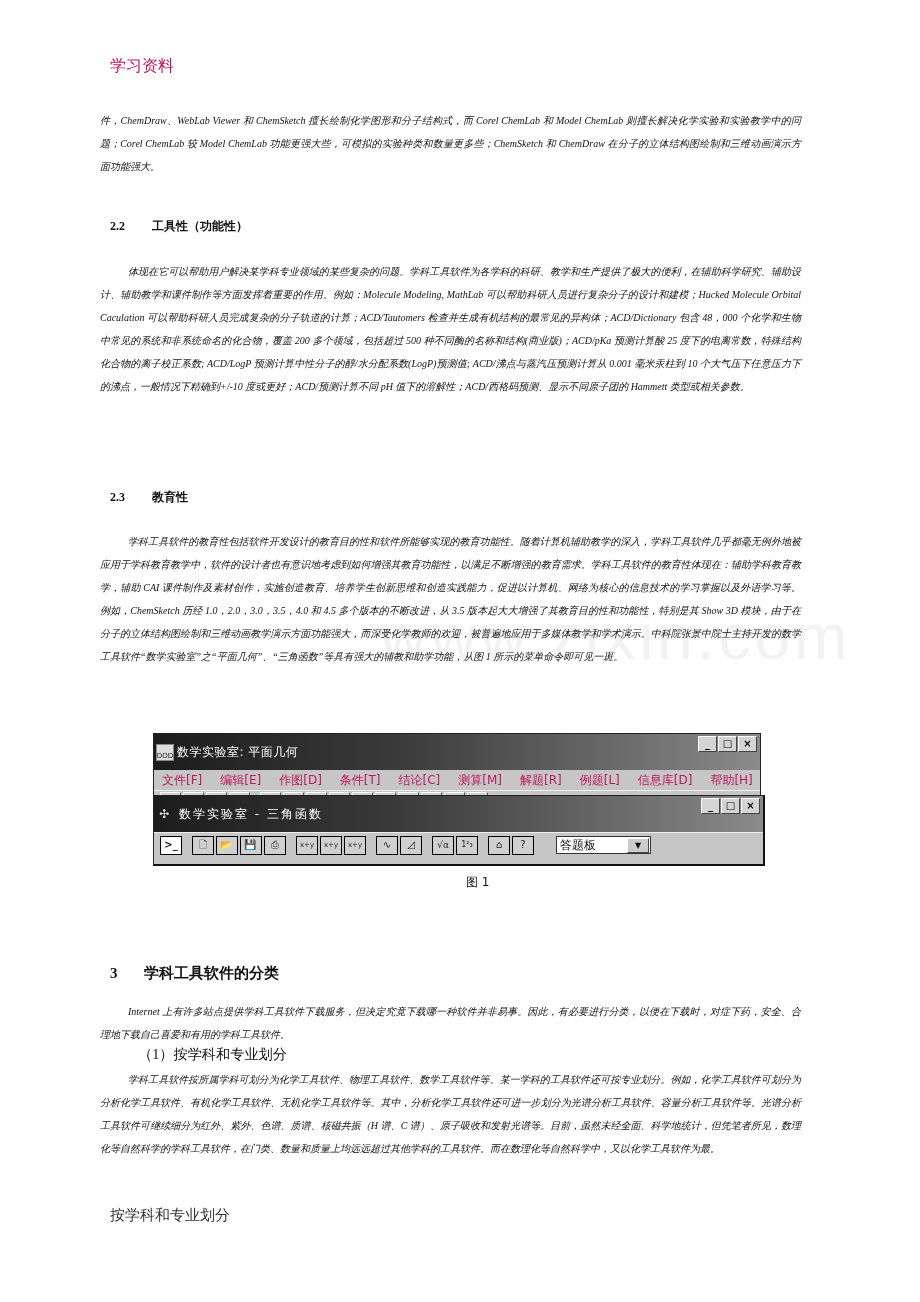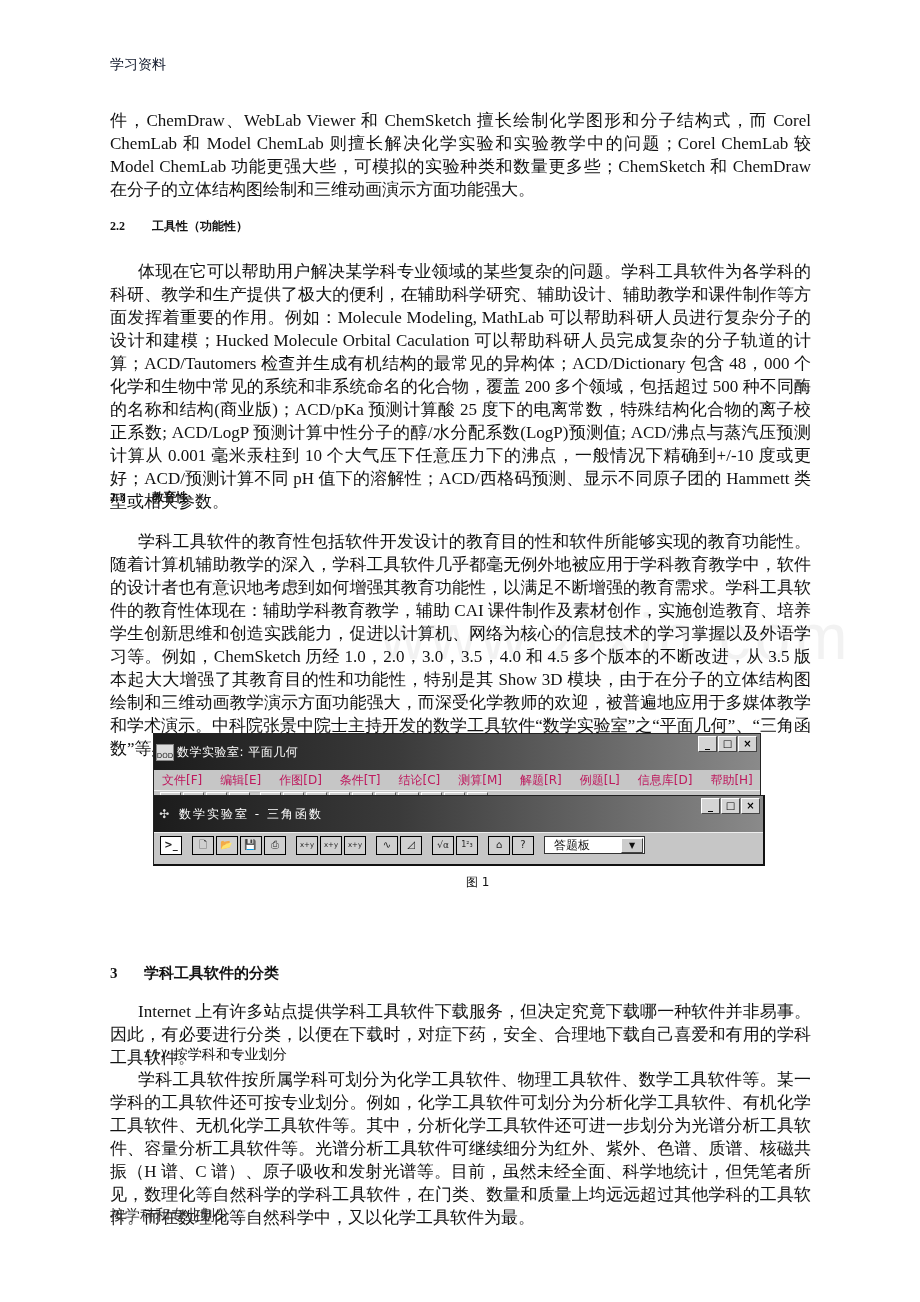--- a/index.html
+++ b/index.html
@@ -1,21 +1,21 @@
 <!DOCTYPE html>
 <html><head>
 <meta charset="utf-8">
 <style>
   html, body { margin: 0; padding: 0; background: #ffffff; }
   body { width: 920px; height: 1302px; position: relative; overflow: hidden;
          font-family: "Liberation Serif", "DejaVu Serif", serif; color: #111; }
-  .page-header { position: absolute; left: 110px; top: 56px; font-size: 14px; color: #0f172a; }
+  .page-header { position: absolute; left: 110px; top: 56px; font-size: 16px; color: #be185d; }
   .page-footer { position: absolute; left: 110px; top: 1206px; font-size: 15px; color: #333; }
-  .para { position: absolute; left: 110px; width: 701px; font-size: 17px; line-height: 23px;
-          text-align: justify; text-justify: inter-character; margin: 0; }
+  .para { position: absolute; left: 100px; width: 701px; font-size: 10px; line-height: 23px;
+          text-align: justify; text-justify: inter-character; margin: 0; font-style: italic; }
   .para.indent { text-indent: 28px; }
   .h2 { position: absolute; left: 110px; font-size: 12px; font-weight: bold; margin: 0; }
   .h2 .num { display: inline-block; width: 42px; }
   .h1 { position: absolute; left: 97px; font-size: 15px; font-weight: bold; margin: 13px; }
   .h1 .num { display: inline-block; width: 34px; }
   .sub-item { position: absolute; left: 138px; font-size: 14.2px; }
   .watermark { position: absolute; left: 380px; top: 600px; font-size: 64px; color: rgba(0,0,0,0.05);
                font-family: "Liberation Sans", sans-serif; letter-spacing: 4px; }
 
   
@@ -35,22 +35,22 @@
           color: #000; font-size: 10px; line-height: 13px; text-align: center; font-weight: bold; }
   .menubar { height: 20px; display: flex; align-items: center; font-size: 12px; color: #be185d; padding-left: 8px; }
   .menubar .mi { margin-right: 18px; white-space: nowrap; }
   .win2 .menubar { font-size: 12.5px; letter-spacing: 1px; }
   .win2 .menubar .mi { margin-right: 19px; }
   .toolbar { height: 20px; display: flex; align-items: center; padding-left: 6px; border-top: 1px solid #eee; }
   .tb { width: 19px; height: 17px; border: 1px solid #fff; border-right-color:#555; border-bottom-color:#555;
         background: #cfcfcf; margin-right: 2px; font-size: 10px; text-align: center; line-height: 16px; color: #222; }
   .tb.sep { margin-left: 8px; }
   .win2 .tb { border: 1px solid #000; background: #d0d0d0; width: 20px; }
-  .combo { margin-left: 8px; width: 90px; height: 16px; background: #fff; border: 1px solid #333;
-           font-size: 12px; display: flex; align-items: center; padding-left: 9px; position: relative; }
+  .combo { margin-left: 20px; width: 90px; height: 16px; background: #fff; border: 1px solid #333;
+           font-size: 12px; display: flex; align-items: center; padding-left: 3px; position: relative; }
   .combo .arr { position: absolute; right: 1px; top: 1px; width: 20px; height: 13px; background: #ccc;
                 border: 1px solid #fff; border-right-color:#444; border-bottom-color:#444; font-size: 8px; text-align:center; line-height:13px; }
   .caption { position: absolute; left: 466px; top: 874px; font-size: 12px; font-family: "DejaVu Sans", sans-serif; }
 </style>
 </head>
 <body>
 
 <div class="watermark">www.zixin.com</div>
 
 <div class="page-header">学习资料</div>

